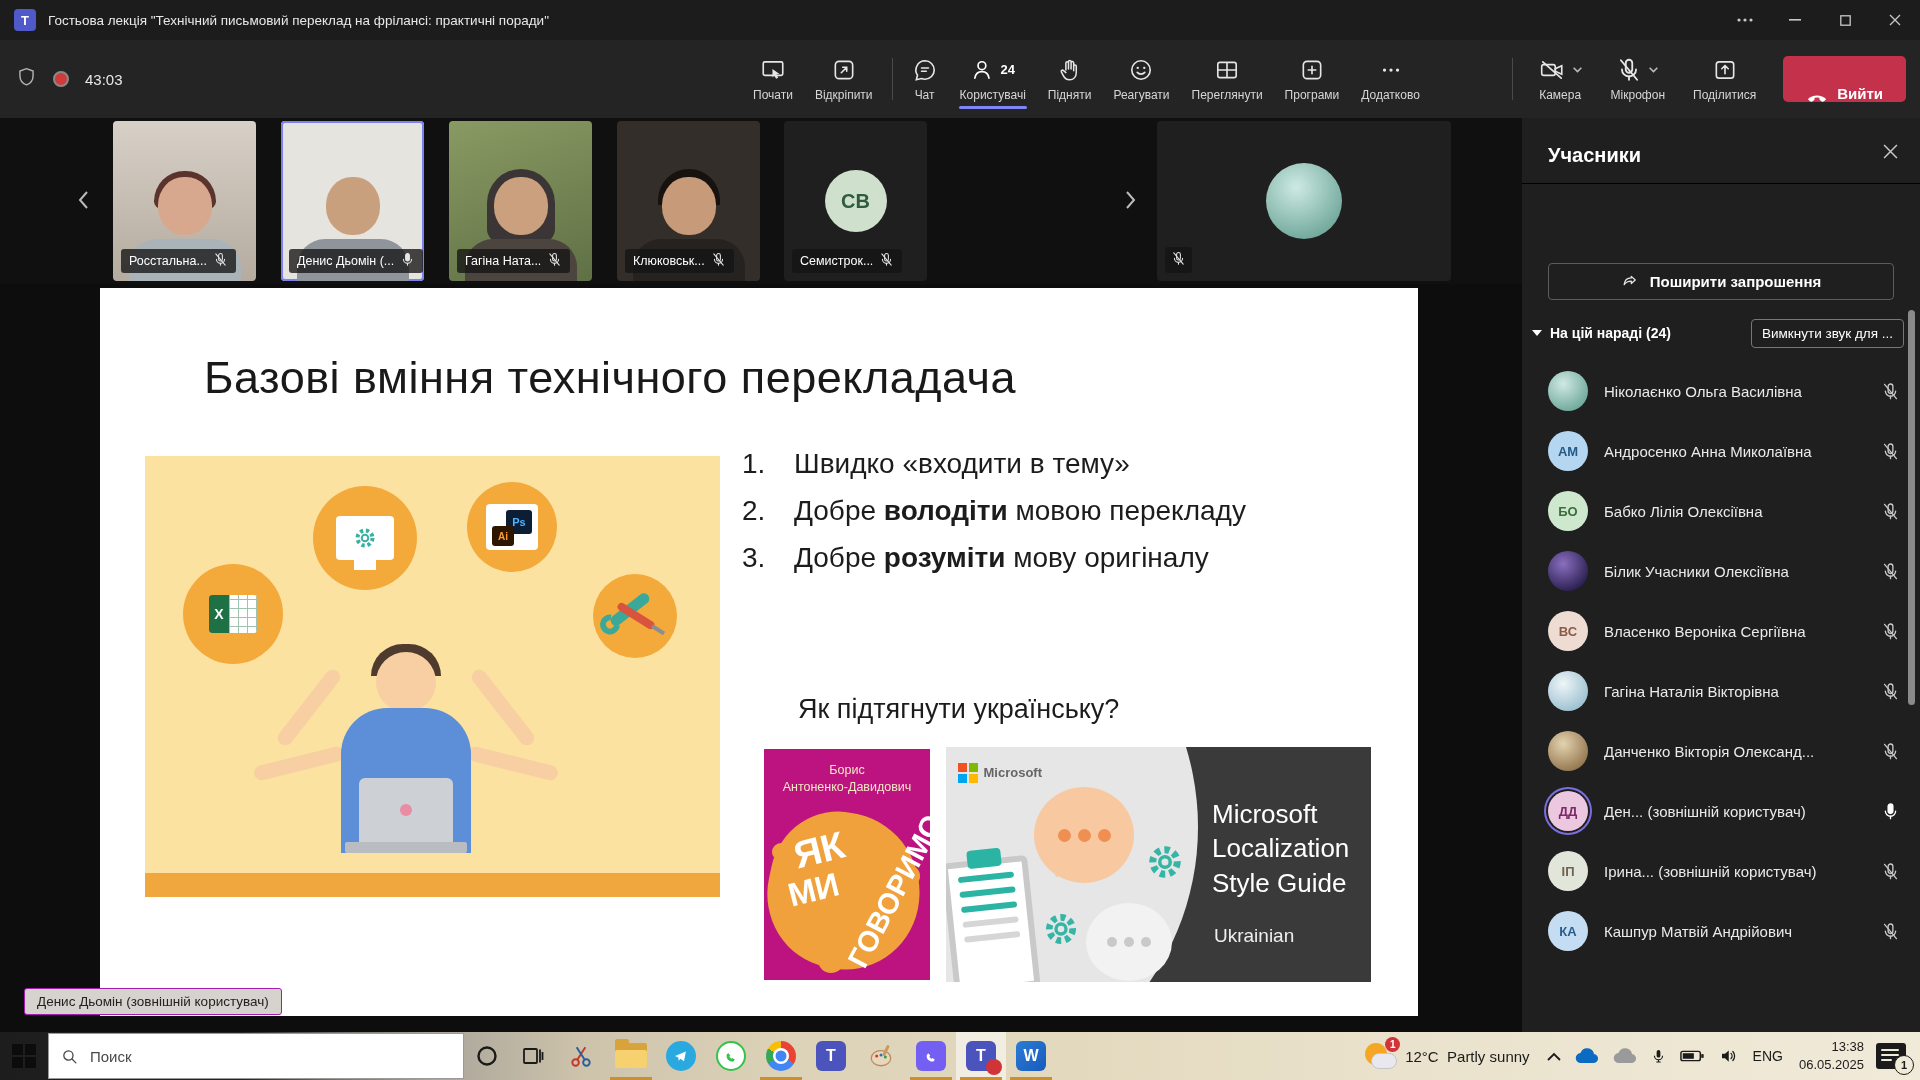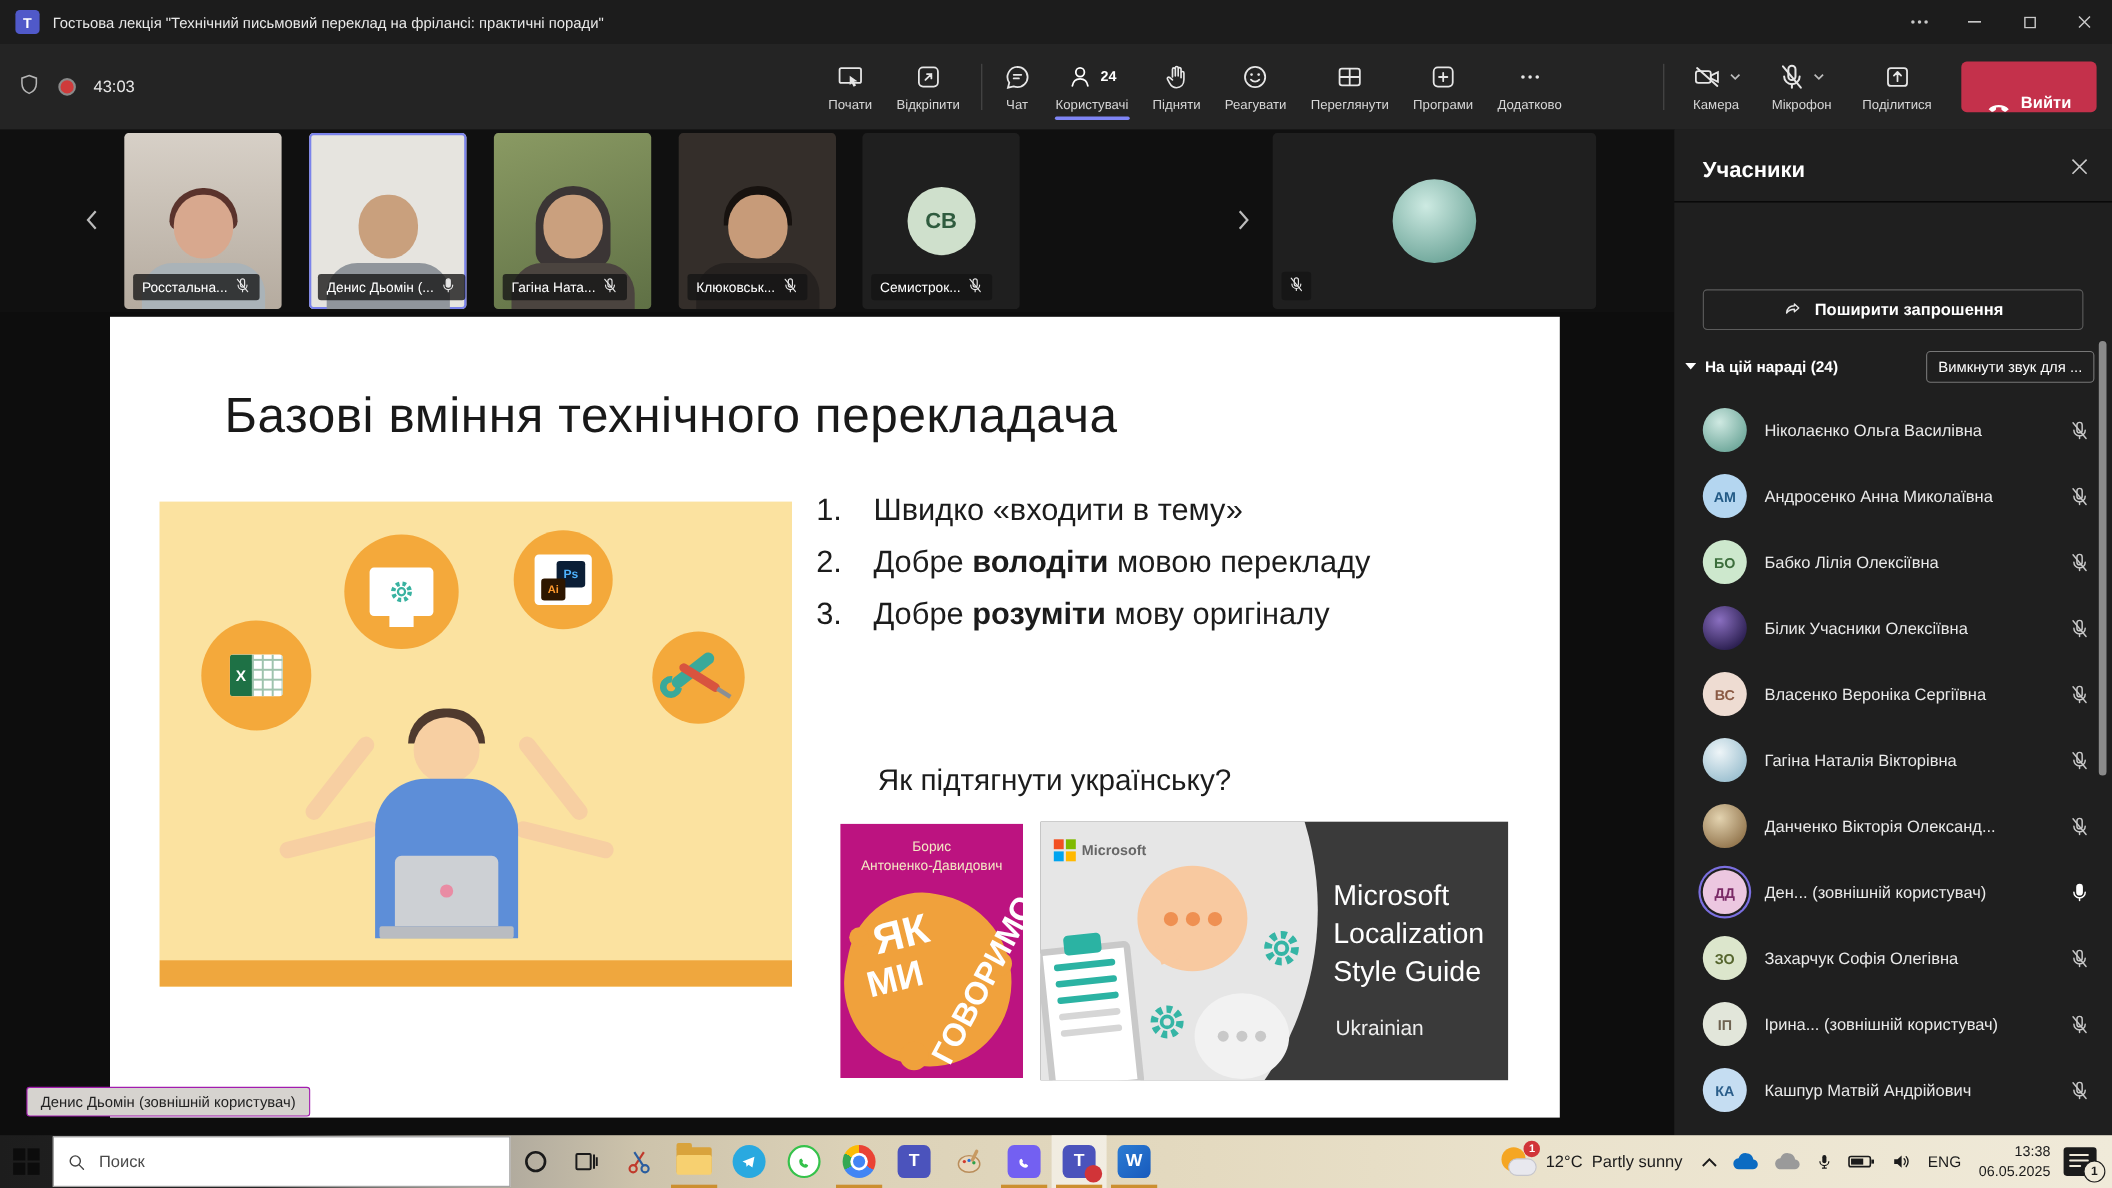--- a/index.html
+++ b/index.html
@@ -713,32 +713,20 @@
             <div class="pname">Ден...  (зовнішній користувач)</div>
             <div class="pmic">
               <svg width="19" height="19" viewBox="0 0 24 24">
                 <rect x="9" y="2.5" width="6" height="12" rx="3" fill="#ffffff" stroke="#ffffff" stroke-width="1.7"></rect>
                 <path d="M5.5 11.5a6.5 6.5 0 0 0 13 0" fill="none" stroke="#ffffff" stroke-width="1.7" stroke-linecap="round"></path>
                 <line x1="12" y1="18" x2="12" y2="21" stroke="#ffffff" stroke-width="1.7" stroke-linecap="round"></line>
               </svg>
             </div>
           </div>
           <div class="prow">
-            <div class="avatar" style="background: rgb(220, 230, 204); color: rgb(86, 102, 46);">ЗО</div>
-            <div class="pname">Захарчук Софія Олегівна</div>
-            <div class="pmic">
-              <svg width="19" height="19" viewBox="0 0 24 24">
-                <rect x="9" y="2.5" width="6" height="12" rx="3" fill="none" stroke="#c8c8c8" stroke-width="1.7"></rect>
-                <path d="M5.5 11.5a6.5 6.5 0 0 0 13 0" fill="none" stroke="#c8c8c8" stroke-width="1.7" stroke-linecap="round"></path>
-                <line x1="12" y1="18" x2="12" y2="21" stroke="#c8c8c8" stroke-width="1.7" stroke-linecap="round"></line>
-                <line x1="4.5" y1="3" x2="19.5" y2="21" stroke="#c8c8c8" stroke-width="1.7" stroke-linecap="round"></line>
-              </svg>
-            </div>
-          </div>
-          <div class="prow">
             <div class="avatar" style="background: rgb(226, 230, 218); color: rgb(110, 98, 80);">ІП</div>
             <div class="pname">Ірина... (зовнішній користувач)</div>
             <div class="pmic">
               <svg width="19" height="19" viewBox="0 0 24 24">
                 <rect x="9" y="2.5" width="6" height="12" rx="3" fill="none" stroke="#c8c8c8" stroke-width="1.7"></rect>
                 <path d="M5.5 11.5a6.5 6.5 0 0 0 13 0" fill="none" stroke="#c8c8c8" stroke-width="1.7" stroke-linecap="round"></path>
                 <line x1="12" y1="18" x2="12" y2="21" stroke="#c8c8c8" stroke-width="1.7" stroke-linecap="round"></line>
                 <line x1="4.5" y1="3" x2="19.5" y2="21" stroke="#c8c8c8" stroke-width="1.7" stroke-linecap="round"></line>
               </svg>
             </div>

